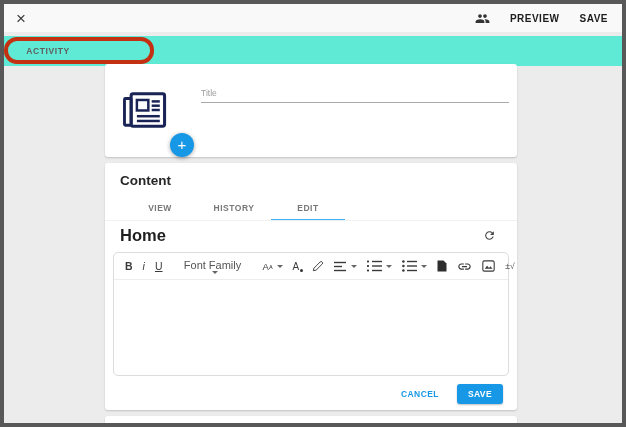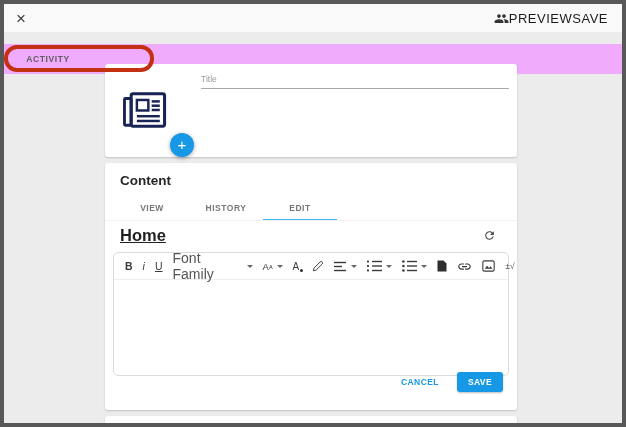--- a/index.html
+++ b/index.html
@@ -12,27 +12,27 @@
   }
   
   .topbar {
     position:absolute; left:0; top:0; width:618px; height:28px;
     background:#f9f9f9; display:flex; align-items:center;
   }
   .close-btn { margin-left:12px; font-size:17px; color:#3d3d3d; line-height:1; cursor:pointer; }
   .topbar-actions { margin-left:auto; display:flex; align-items:center; margin-right:14px; }
   .group-icon { display:flex; align-items:center; }
   .topbar-action {
-    font-size:13px; font-weight:normal; color:#1c1c1c;
-    letter-spacing:.5px; cursor:pointer;
+    font-size:10px; font-weight:bold; color:#1c1c1c;
+    letter-spacing:.5px; margin-left:20px; cursor:pointer;
   }
   
   .tabbar {
-    position:absolute; left:0; top:40px; width:618px; height:30px;
-    background:#f0abfc;
+    position:absolute; left:0; top:32px; width:618px; height:30px;
+    background:#5eead4;
   }
   .top-tab {
     position:absolute; top:0; height:30px; width:72px; text-align:center;
     font-size:8.5px; font-weight:bold; letter-spacing:.6px;
     color:#5f5f5f; line-height:30px; cursor:pointer;
   }
   .top-tab.t0 { left:8px; }
   .top-tab.t1 { left:80px; }
   .top-tab-underline {
     position:absolute; left:2px; right:2px; bottom:3px; height:3px;
@@ -51,64 +51,64 @@
   .card2 { top:159px; height:247px; }
   .card3 { top:412px; height:14px; }
   
   .newspaper { position:absolute; left:16px; top:25px; }
   .fab {
     position:absolute; left:65px; top:69px; width:24px; height:24px;
     border-radius:50%; background:#1798e6; color:#fff; font-size:15px;
     text-align:center; line-height:23px; box-shadow:0 1px 4px rgba(0,0,0,.35);
     cursor:pointer;
   }
-  .title-field { position:absolute; left:96px; top:4px; right:8px; }
+  .title-field { position:absolute; left:96px; top:18px; right:8px; }
   .title-input {
     width:100%; border:none; border-bottom:1px solid #a9a9a9; outline:none;
     font-size:8.5px; color:#333; padding:3px 0 4px 0; background:transparent;
     font-family:inherit;
   }
   .title-input::placeholder { color:#9b9b9b; }
   
   .content-heading { position:absolute; left:15px; top:10px; font-size:13.5px; font-weight:bold; color:#262626;text-align:center; }
-  .inner-tabs { position:absolute; left:10px; top:35px; height:23px; display:flex; }
+  .inner-tabs { position:absolute; left:18px; top:35px; height:23px; display:flex; }
   .inner-tab {
     width:74px; text-align:center; font-size:8.5px; font-weight:bold;
     color:#787878; letter-spacing:.5px; line-height:20px; position:relative; cursor:pointer;
   }
   .inner-tab-underline { position:absolute; left:0; right:0; bottom:0; height:2px; background:#3ab3f2; }
   .tabs-divider { position:absolute; left:0; right:0; top:57px; border-bottom:1px solid #f1f1f1; }
-  .home-title { position:absolute; left:15px; top:63px; font-size:16.5px; font-weight:bold; color:#1f1f1f;text-decoration:underline; }
+  .home-title { position:absolute; left:15px; top:63px; font-size:16.5px; font-weight:bold; color:#1f1f1f; }
   .refresh-btn { position:absolute; right:21px; top:66px; cursor:pointer; display:flex; }
   .editor {
     position:absolute; left:8px; right:8px; top:89px; height:124px;
     border:1px solid #dcdcdc; border-radius:5px; background:#fff;
   }
   .editor-toolbar {
     height:27px; border-bottom:1px solid #ededed;
     display:flex; align-items:center; padding:0 11px;
   }
   .tb { color:#3a3a3a; font-size:10.5px; margin-right:10px; display:flex; align-items:center; cursor:pointer; flex:none; }
   .tb-bold { font-weight:bold; }
   .tb-italic { font-style:italic; }
   .tb-underline { text-decoration:underline; }
-  .font-family-box { width:80px; font-size:14px; color:#555; }
+  .font-family-box { width:80px; font-size:11px; color:#555;flex-direction:column; }
   .ff-label { flex:1; }
   .caret {
     width:0; height:0; border-left:3px solid transparent;
     border-right:3px solid transparent; border-top:3.5px solid #666;
     margin-left:4px; flex:none;
   }
   .tb-size { font-size:9.5px; }
   .small-cap { font-size:7.5px; }
   .tb-color { position:relative; font-size:10px; padding-right:3px; }
   .color-dot { position:absolute; right:-1px; bottom:0; width:3px; height:3px; border-radius:50%; background:#333; }
   .tb-special { font-size:8.5px; color:#555; }
   .editor-body { height:95px; cursor:text; }
-  .editor-footer { position:absolute; right:14px; bottom:18px; display:flex; align-items:center; }
+  .editor-footer { position:absolute; right:14px; bottom:6px; display:flex; align-items:center; }
   .cancel-btn {
     font-size:8.5px; font-weight:bold; color:#1798e6; letter-spacing:.4px;
     margin-right:18px; cursor:pointer;
   }
   .save-btn {
     background:#1798e6; color:#fff; font-size:8.5px; font-weight:bold;
     letter-spacing:.4px; padding:5px 11px; border-radius:3px; border:none;
     cursor:pointer; box-shadow:0 1px 2px rgba(0,0,0,.25); font-family:inherit;
   }
 </style>

